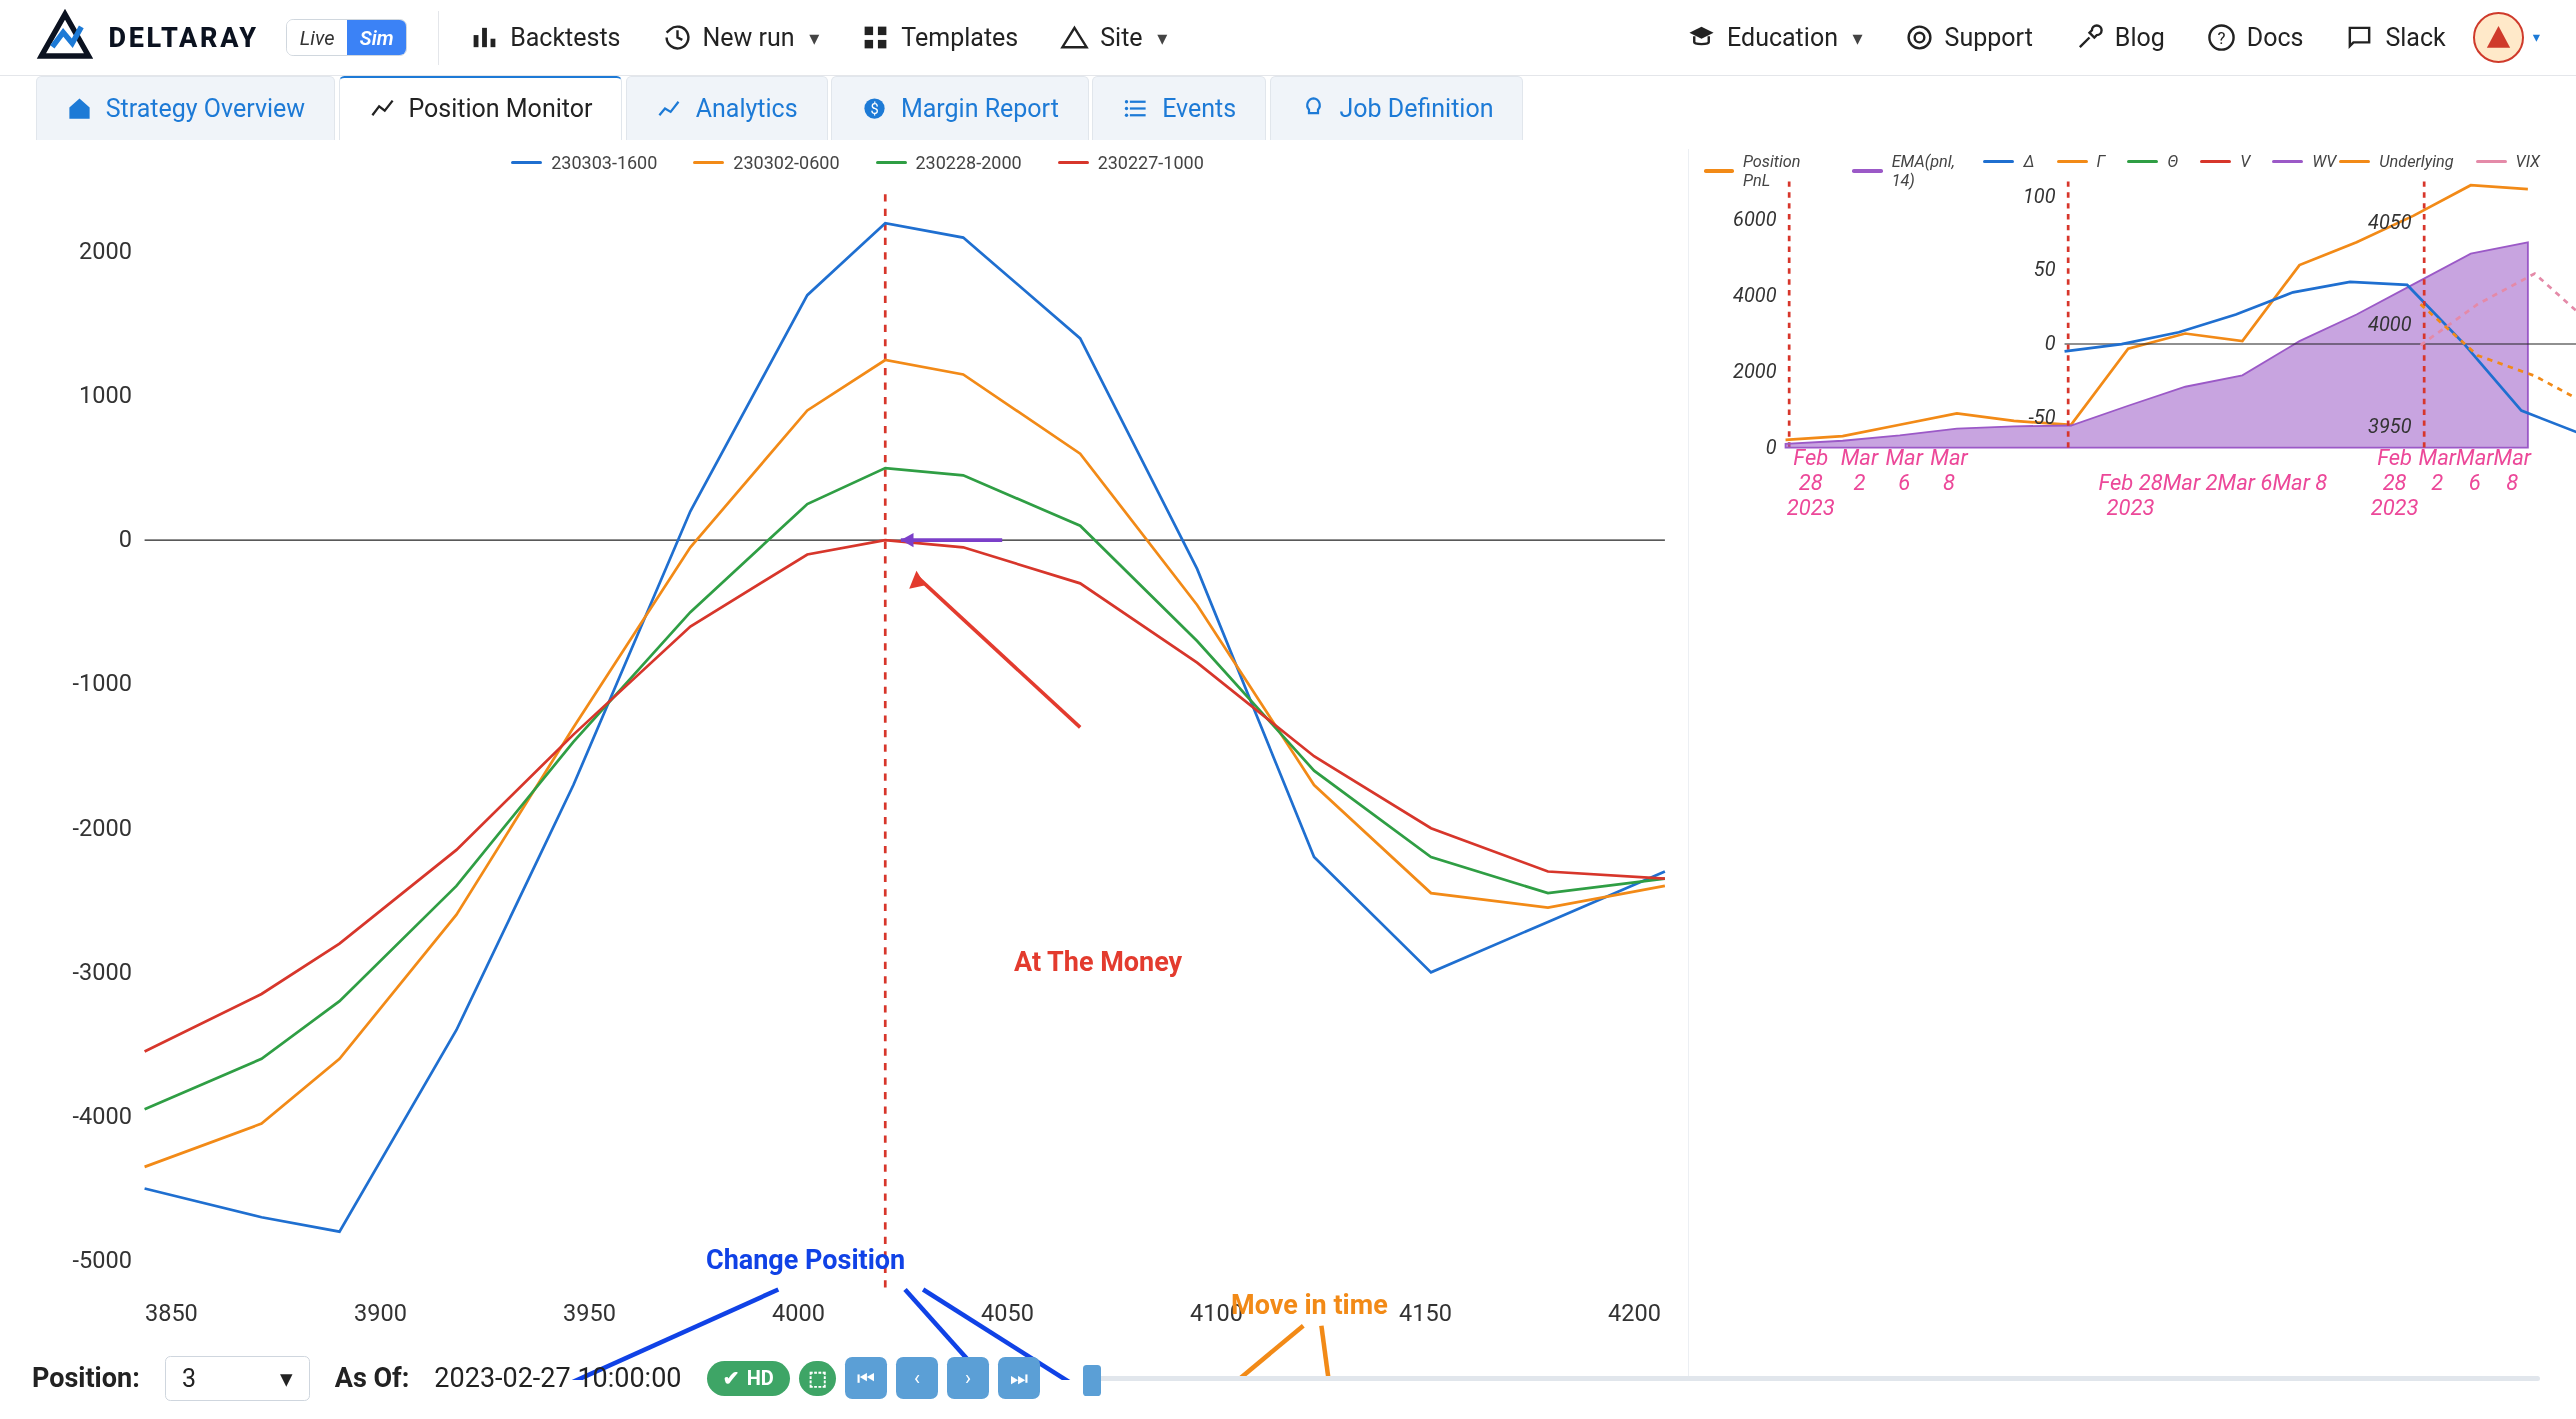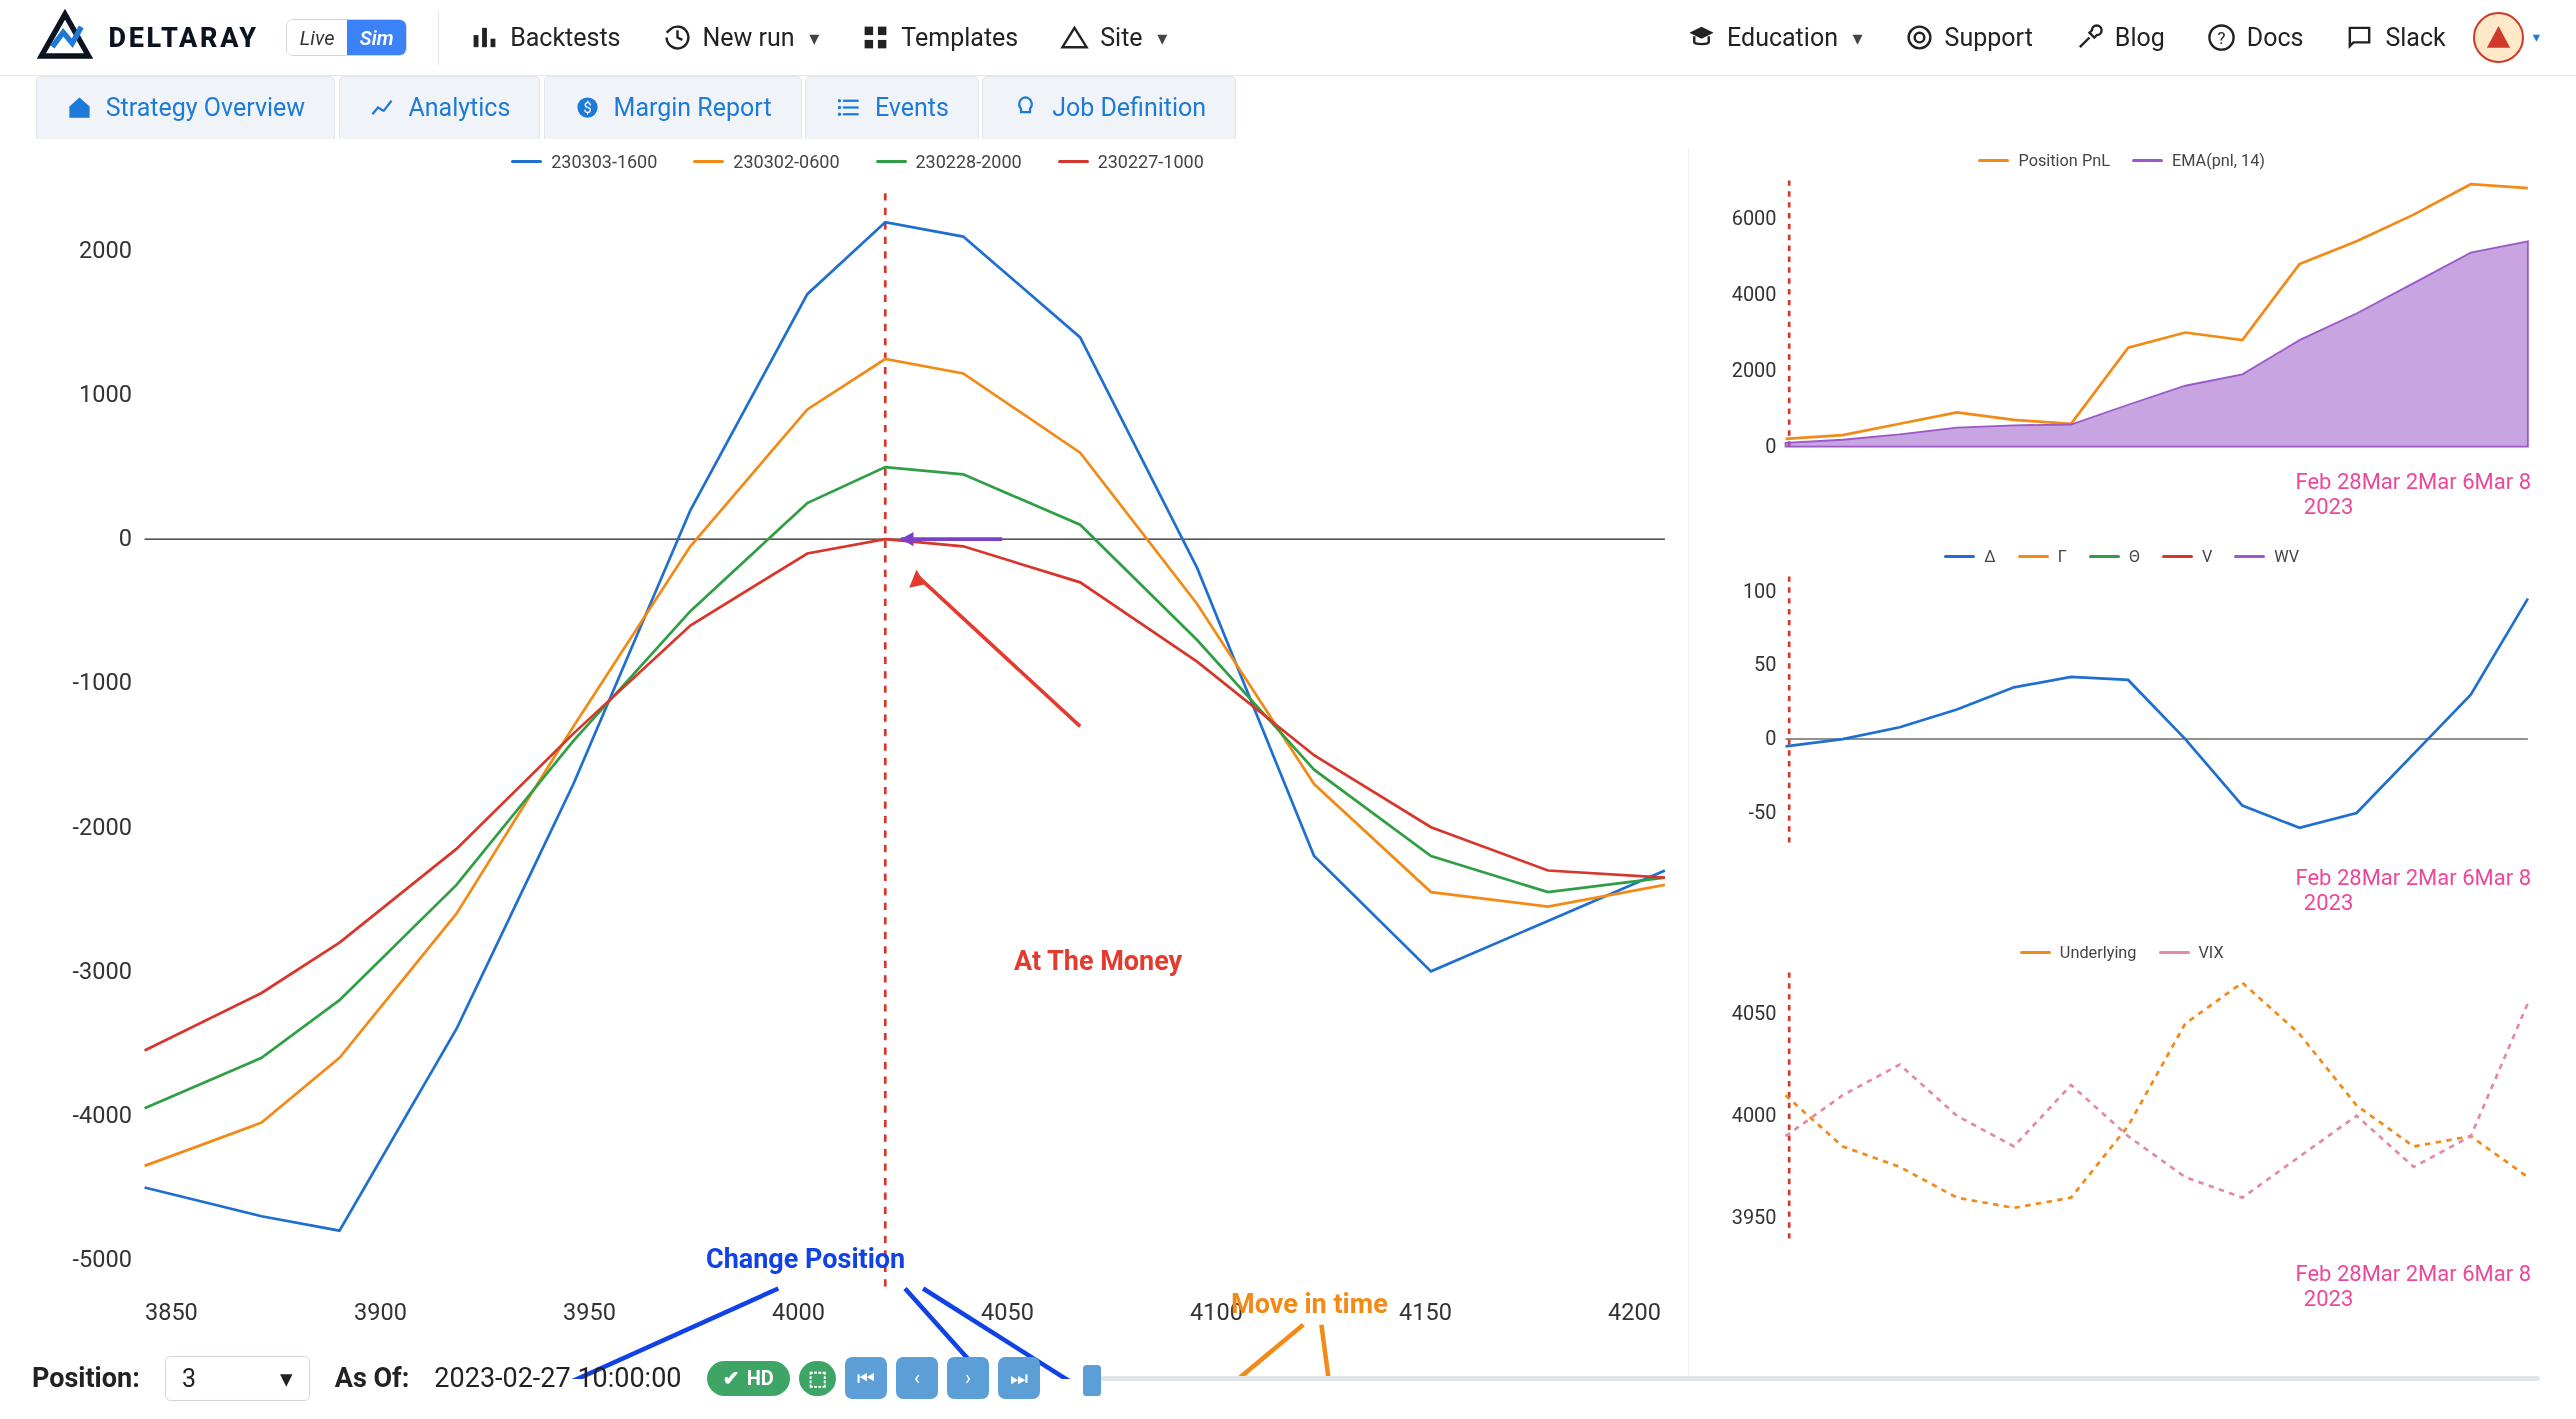--- a/index.html
+++ b/index.html
@@ -20,21 +20,21 @@
 .top-spacer { flex:1; }
 .avatar-wrap { display:flex; align-items:center; gap:9px; margin-left:27px; }
 .avatar { width:51px; height:51px; border-radius:50%; border:2.7px solid #cf3a2b; display:flex; align-items:center; justify-content:center; background:#ffe9c9; }
 .avatar svg { width:31px; height:31px; }
 .tabs { display:flex; padding: 0 36px; background:#fff; }
 .tab { display:flex; align-items:center; gap:12.7px; padding: 16.3px 29px; font-size:25px; color:#1d7ad6; background:#f0f4f9; border:0.9px solid #e1e6ec; border-bottom:none; border-radius:5.4px 5.4px 0 0; margin-right:3.6px; cursor:pointer; }
 .tab.active { background:#fff; color:#222; border-top:2.7px solid #1d7ad6; }
 .tab svg { width:27px; height:27px; }
 .content { display:flex; padding: 9px 36px 0 36px; height: calc(100% - 107px - 72px); }
 .main-pane { flex:1 1 auto; position:relative; border-right:0.9px solid #eceff3; padding-right:9px; }
-.side-pane { width: 851px; display:flex; flex-direction:column; gap:16px; padding-left:14.5px; }
+.side-pane { width: 851px; display:flex; flex-direction:row; gap:3px; padding-left:14.5px;font-style:italic; }
 .chart-box { position:relative; width:100%; height:100%; }
 .legend { display:flex; gap:36px; justify-content:center; font-size:18px; color:#444; padding-top:3.6px; }
 .legend .lg { display:flex; align-items:center; gap:9px; }
 .legend .swatch { width:31px; height:3.6px; border-radius:1.8px; }
 .annot { position:absolute; font-weight:700; }
 .annot.red { color:#e33b2e; font-size:27px; }
 .annot.blue { color:#1042e6; font-size:27px; }
 .annot.orange { color:#f28a17; font-size:27px; }
 svg.plot { position:absolute; top:36px; left:0; }
 .mini { position:relative; height: 380px; }
@@ -150,20 +150,26 @@
   </div>
 </div>
 
 <div class="tabs">
   <div class="tab">
     <svg viewBox="0 0 24 24">
         <path d="M3 11l9-8 9 8v10H3z" fill="#1d7ad6"></path>
       </svg>
     <span>Strategy Overview</span>
   </div>
+  <div class="tab active">
+    <svg viewBox="0 0 24 24">
+        <polyline points="3,18 9,10 14,14 21,5" stroke="#222" stroke-width="2" fill="none"></polyline>
+      </svg>
+    <span>Position Monitor</span>
+  </div>
   <div class="tab">
     <svg viewBox="0 0 24 24">
         <polyline points="3,18 8,12 13,15 20,6" stroke="#1d7ad6" stroke-width="2" fill="none"></polyline>
       </svg>
     <span>Analytics</span>
   </div>
   <div class="tab">
     <svg viewBox="0 0 24 24" style="font-size:28px">
         <circle cx="12" cy="12" r="9" fill="#1d7ad6"></circle>
         <text x="12" y="17" text-anchor="middle" font-size="13" fill="#fff">$</text>

